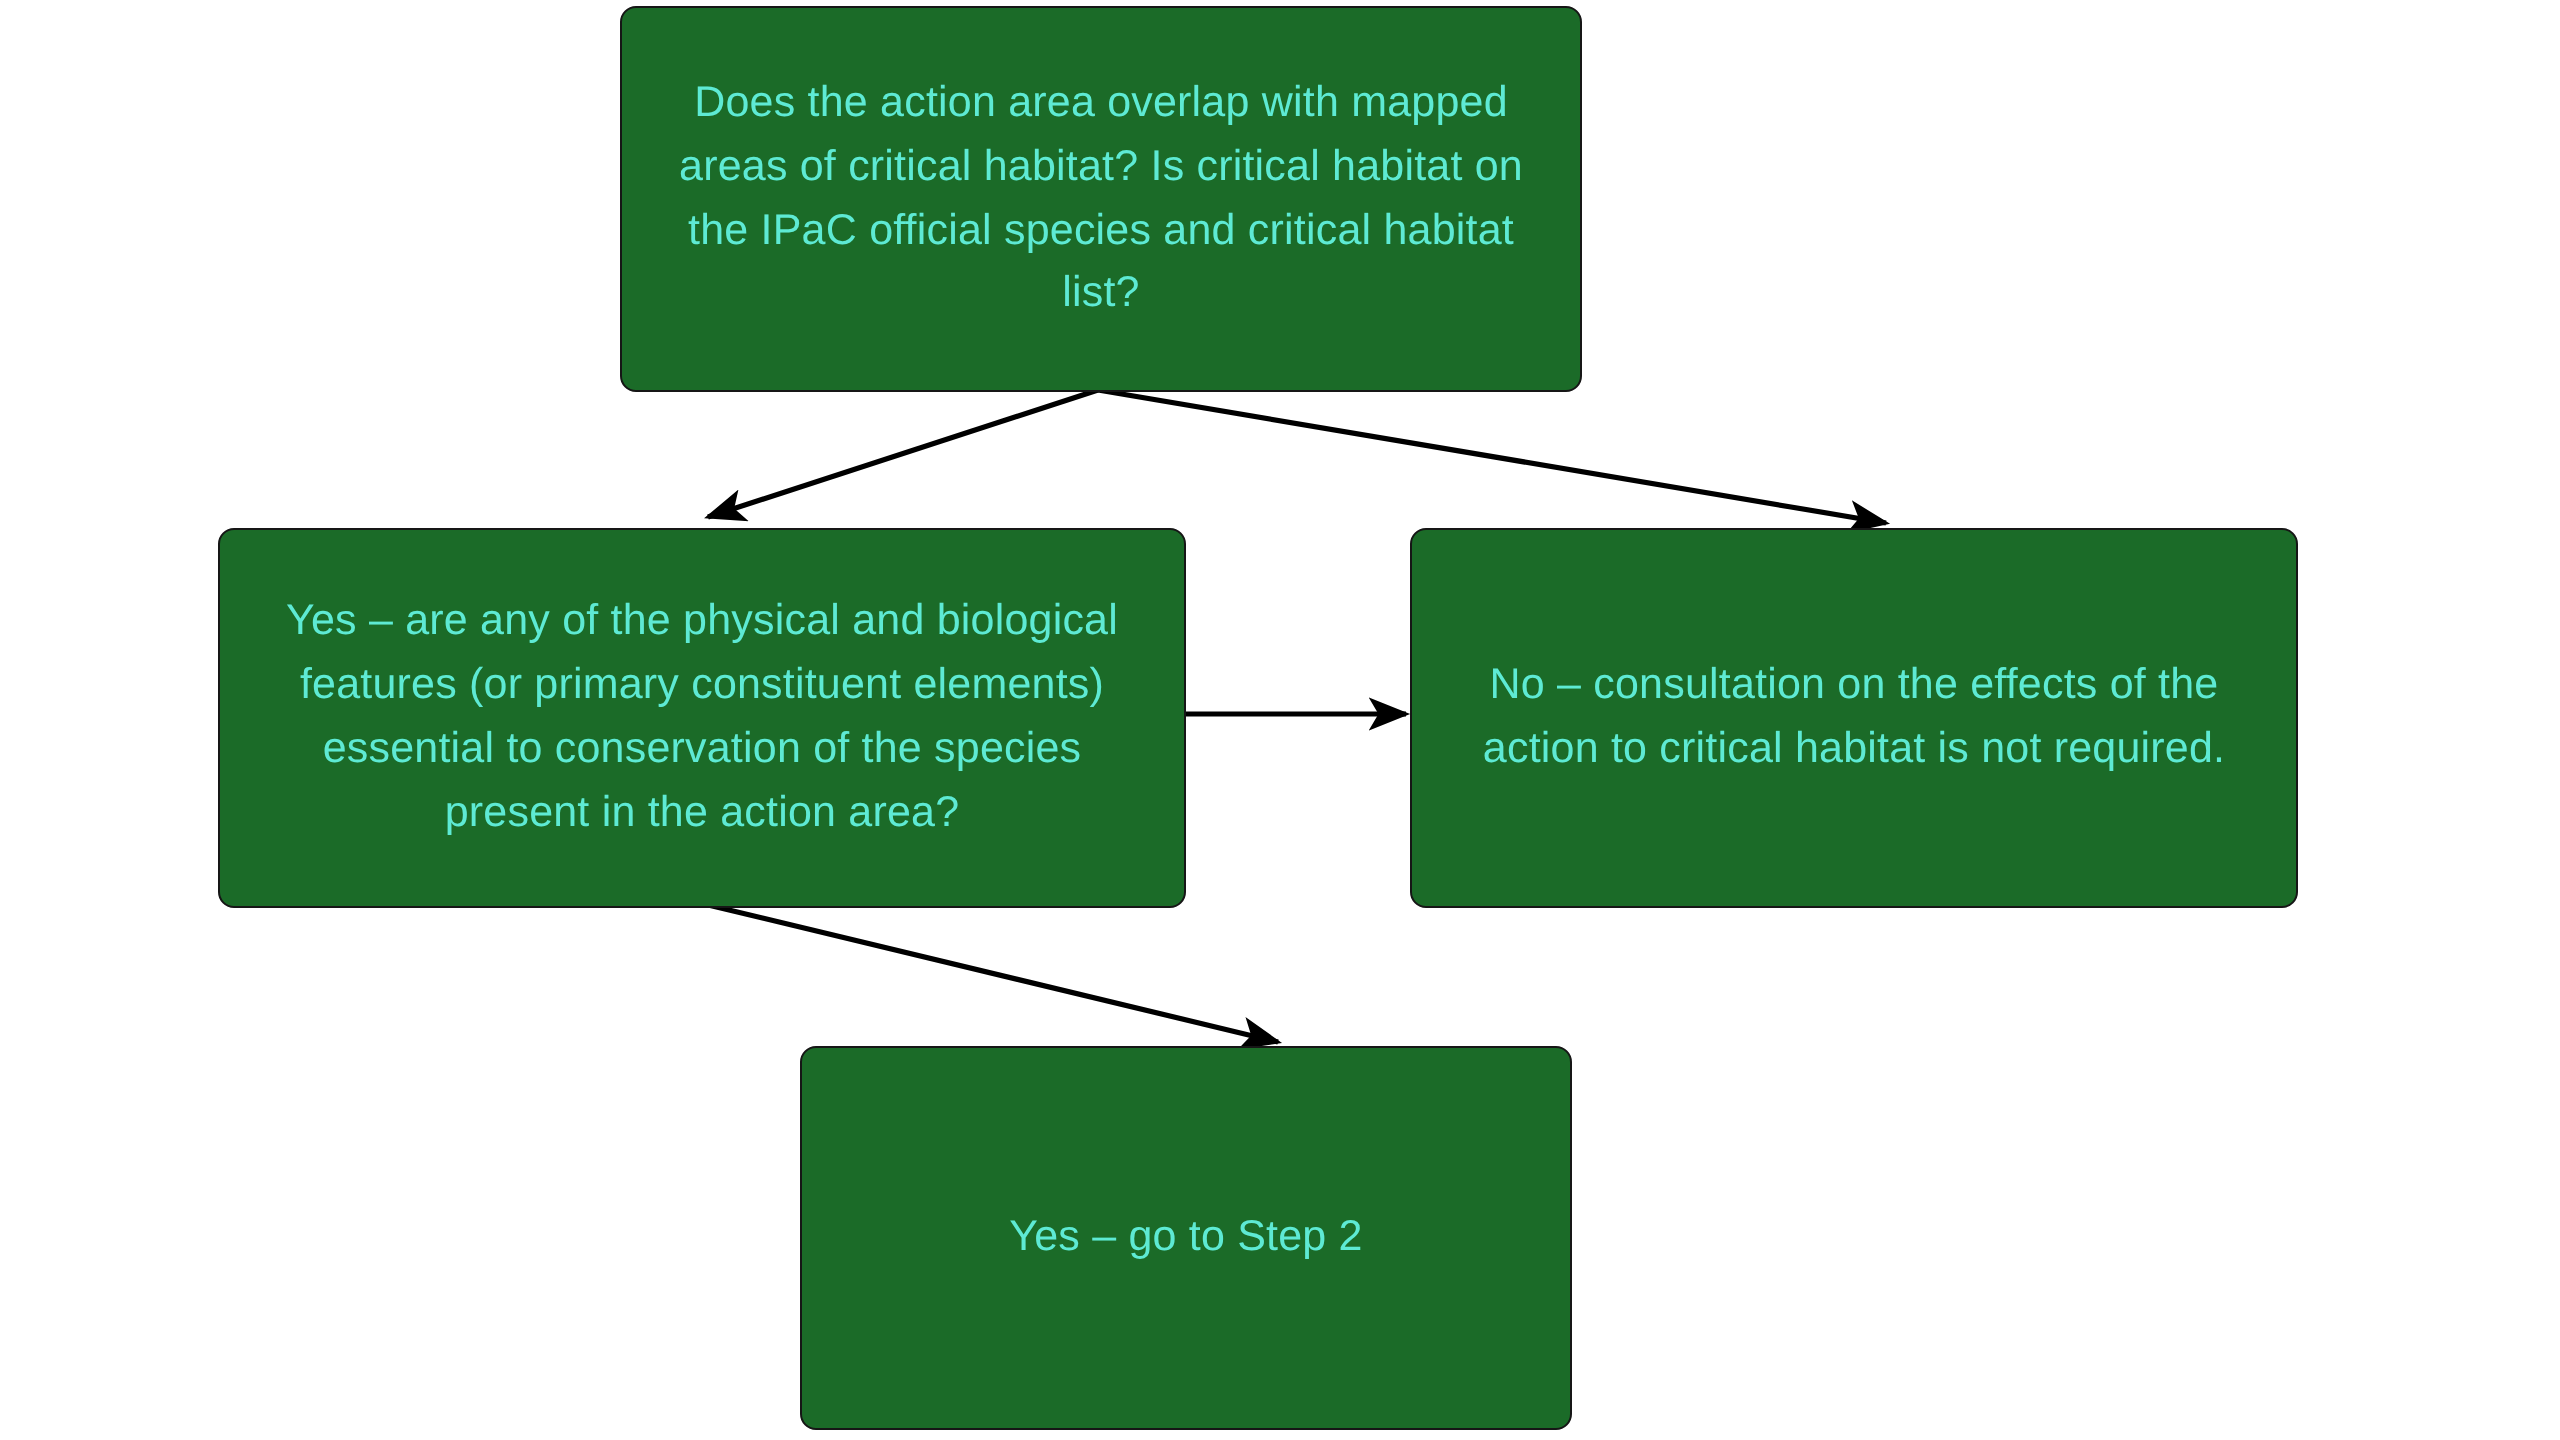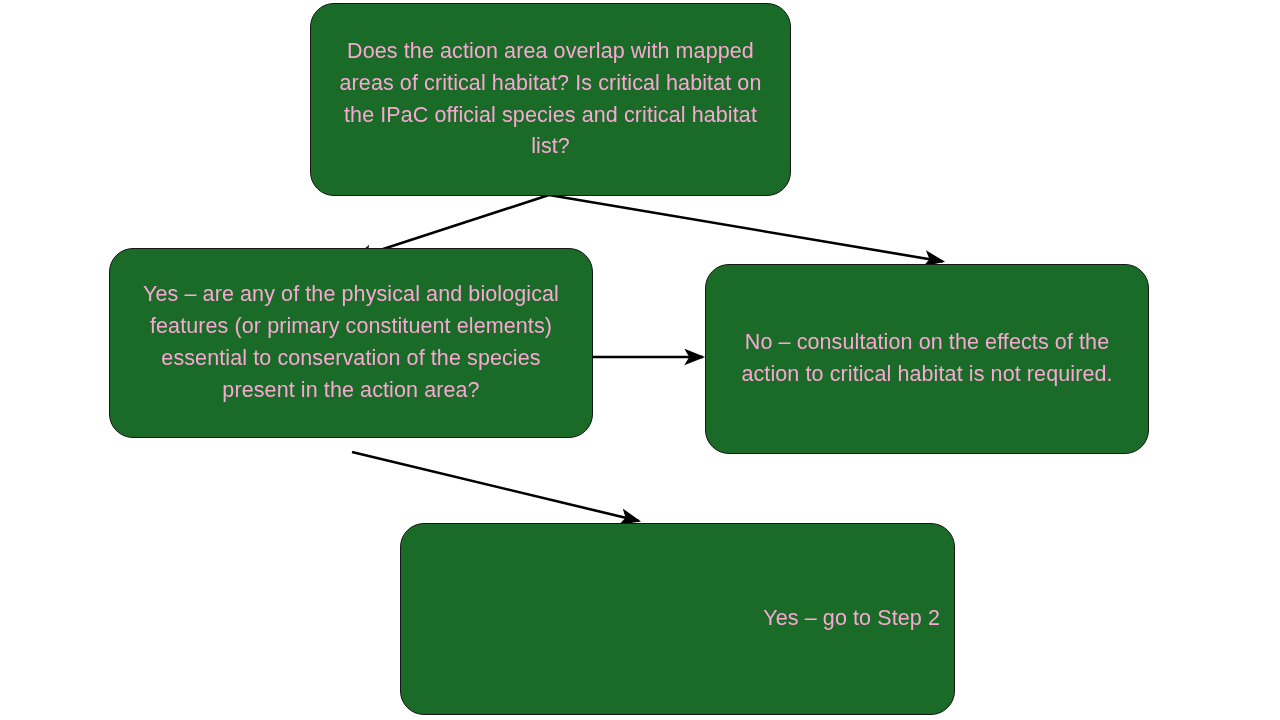--- a/index.html
+++ b/index.html
@@ -15,60 +15,59 @@
     width: 1280px;
     height: 720px;
     background: #ffffff;
     overflow: hidden;
   }
   .node {
     position: absolute;
     box-sizing: border-box;
     background: #1B6B28;
     border: 1.6px solid #161616;
-    border-radius: 24px;
+    border-radius: 8px;
     display: flex;
     align-items: center;
     justify-content: center;
     text-align: center;
-    color: #f9a8d4;
+    color: #5eead4;
     font-size: 21.5px;
     line-height: 31.8px;
     letter-spacing: 0.1px;
     padding: 4px 14px;
   }
   .node .label {
     display: block;
     width: 100%;
     white-space: pre-line;
   }
   #node-question-overlap {
     left: 310px;
     top: 3px;
     width: 481px;
     height: 193px;
   }
   #node-yes-features {
     left: 109px;
-    top: 248px;
+    top: 264px;
     width: 484px;
     height: 190px;
   }
   #node-no-consultation {
     left: 705px;
     top: 264px;
     width: 444px;
     height: 190px;
   }
   #node-yes-step2 {
     left: 400px;
     top: 523px;
-    width: 555px;
+    width: 386px;
     height: 192px;
-    text-align: right;
   }
   #connectors {
     position: absolute;
     left: 0;
     top: 0;
     width: 1280px;
     height: 720px;
     pointer-events: none;
   }
 </style>

